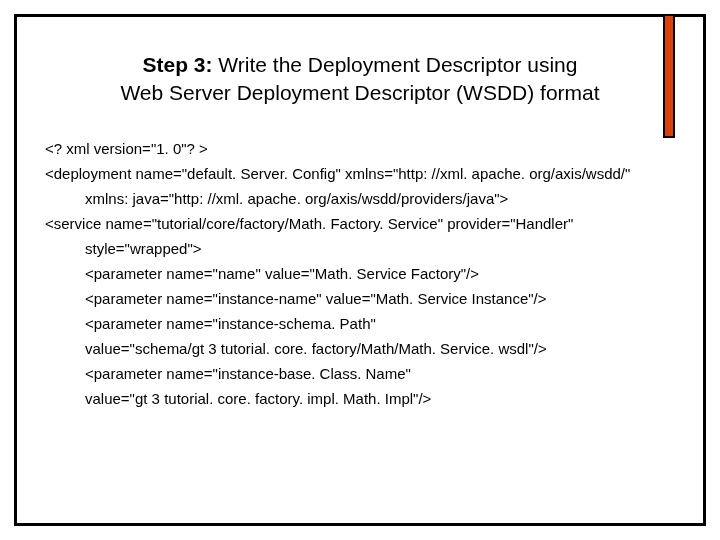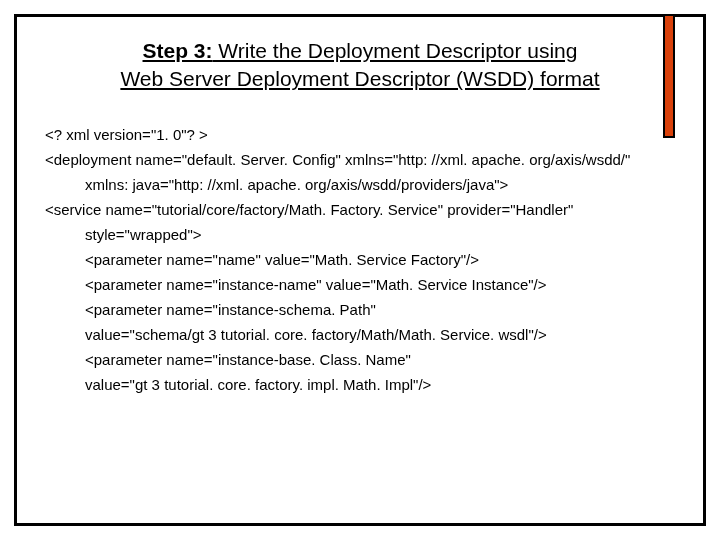--- a/index.html
+++ b/index.html
@@ -22,23 +22,22 @@
   .accent-bar {
     position: absolute;
     top: -3px;
     right: 28px;
     width: 12px;
     height: 124px;
     background: #d9410b;
     border: 2px solid #000;
   }
   .title-block {
-    padding: 20px 70px 10px 70px;
+    padding: 34px 70px 10px 70px;
     text-align: center;
-    text-decoration: underline;
   }
   .title-line {
     font-size: 21px;
     font-weight: normal;
     color: #000;
     line-height: 1.35;
   }
   .title-line .bold { font-weight: bold; }
   .content-block {
     padding: 20px 28px 0 28px;

